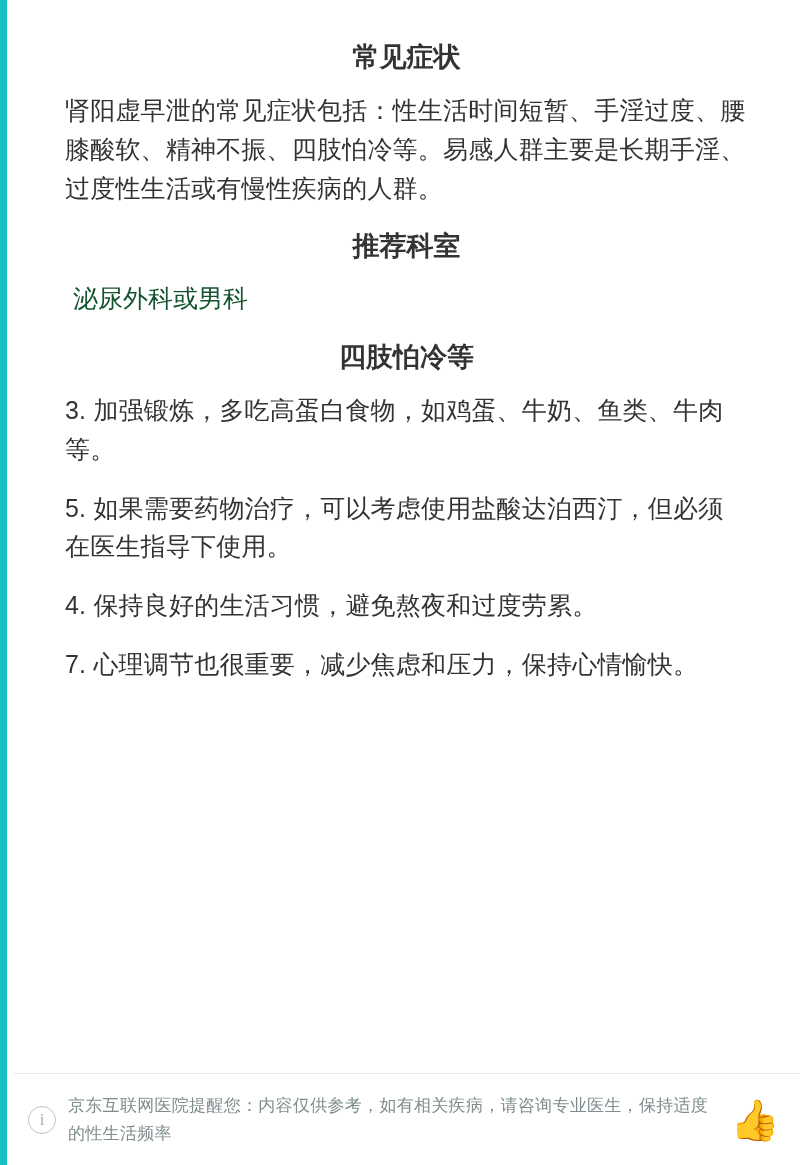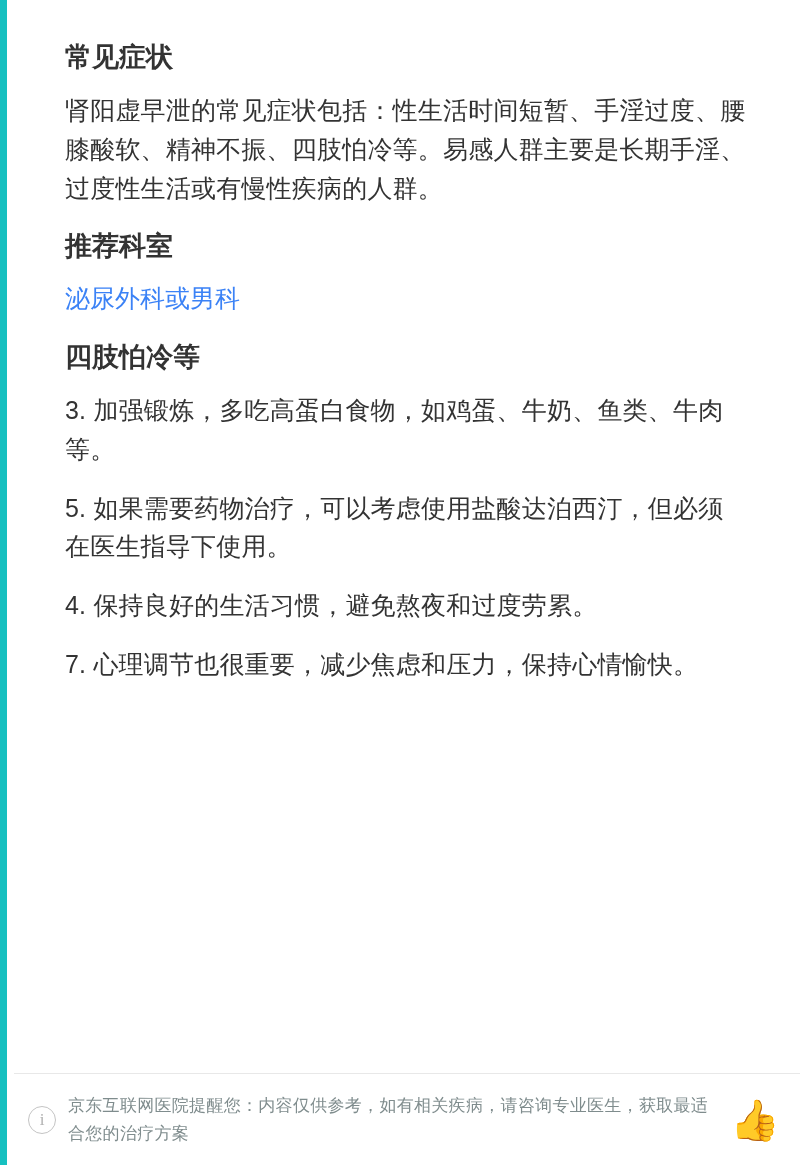--- a/index.html
+++ b/index.html
@@ -120,36 +120,37 @@
   }
   .content {
     padding: 18px 52px 0 58px;
   }
   .section-heading {
     font-size: 27px;
     font-weight: bold;
     color: #333333;
     margin: 22px 0 16px 0;
     line-height: 1.3;
+    text-align: center;
   }
   .section-heading.first {
     margin-top: 22px;
   }
   .paragraph {
     font-size: 25px;
     color: #333333;
     line-height: 1.55;
     margin: 0 0 10px 0;
     letter-spacing: 0.2px;
   }
   .plain-line {
     font-size: 25px;
-    color: #3b82f6;
+    color: #14532d;
     line-height: 1.5;
-    margin: 0;
+    margin: 8px;
   }
   .list {
     margin: 0;
     padding: 0;
     list-style: none;
   }
   .list-item {
     font-size: 25px;
     color: #333333;
     line-height: 1.55;
@@ -217,17 +218,17 @@
       <li class="list-item">3. 加强锻炼，多吃高蛋白食物，如鸡蛋、牛奶、鱼类、牛肉等。</li>
       <li class="list-item">5. 如果需要药物治疗，可以考虑使用盐酸达泊西汀，但必须在医生指导下使用。</li>
       <li class="list-item">4. 保持良好的生活习惯，避免熬夜和过度劳累。</li>
       <li class="list-item">7. 心理调节也很重要，减少焦虑和压力，保持心情愉快。</li>
     </ul>
 
   </div>
 
   <div class="footer">
     <div class="info-icon">i</div>
-    <div class="footer-text">京东互联网医院提醒您：内容仅供参考，如有相关疾病，请咨询专业医生，获取最适合您的治疗方案</div>
+    <div class="footer-text">京东互联网医院提醒您：内容仅供参考，如有相关疾病，请咨询专业医生，保持适度的性生活频率</div>
     <div class="thumb-icon">👍</div>
   </div>
 
 </div>
 
 </body></html>

